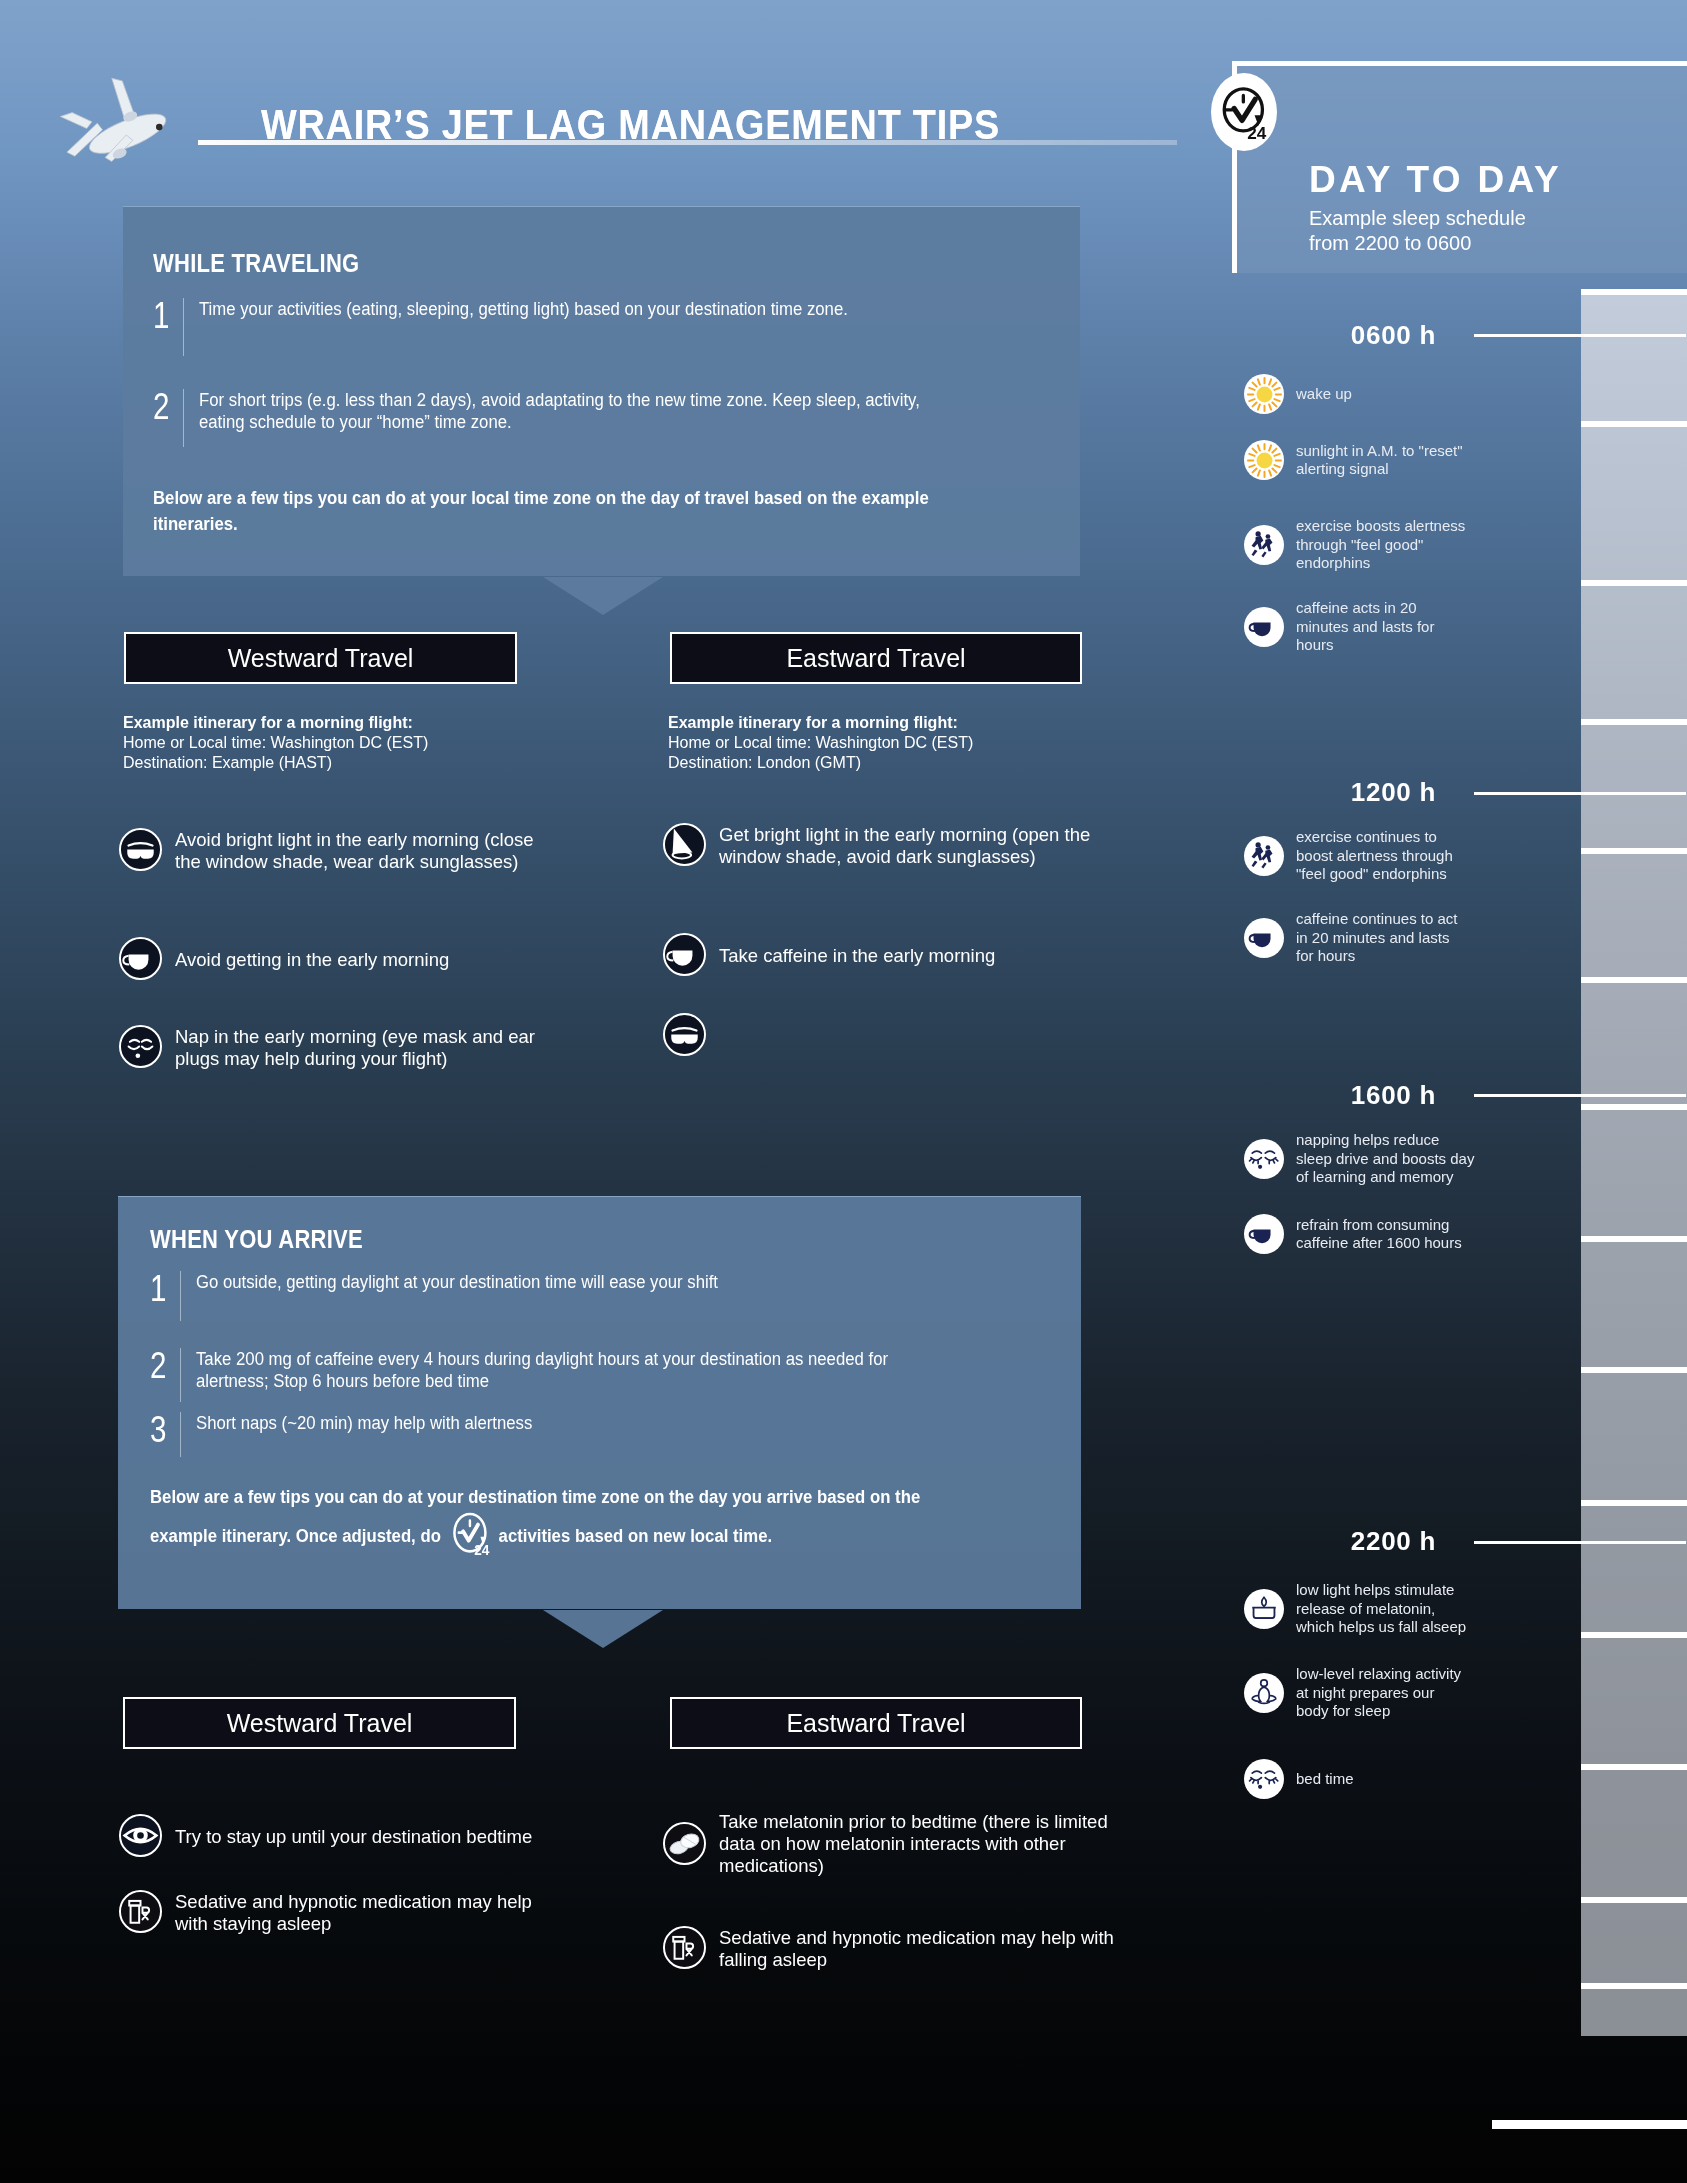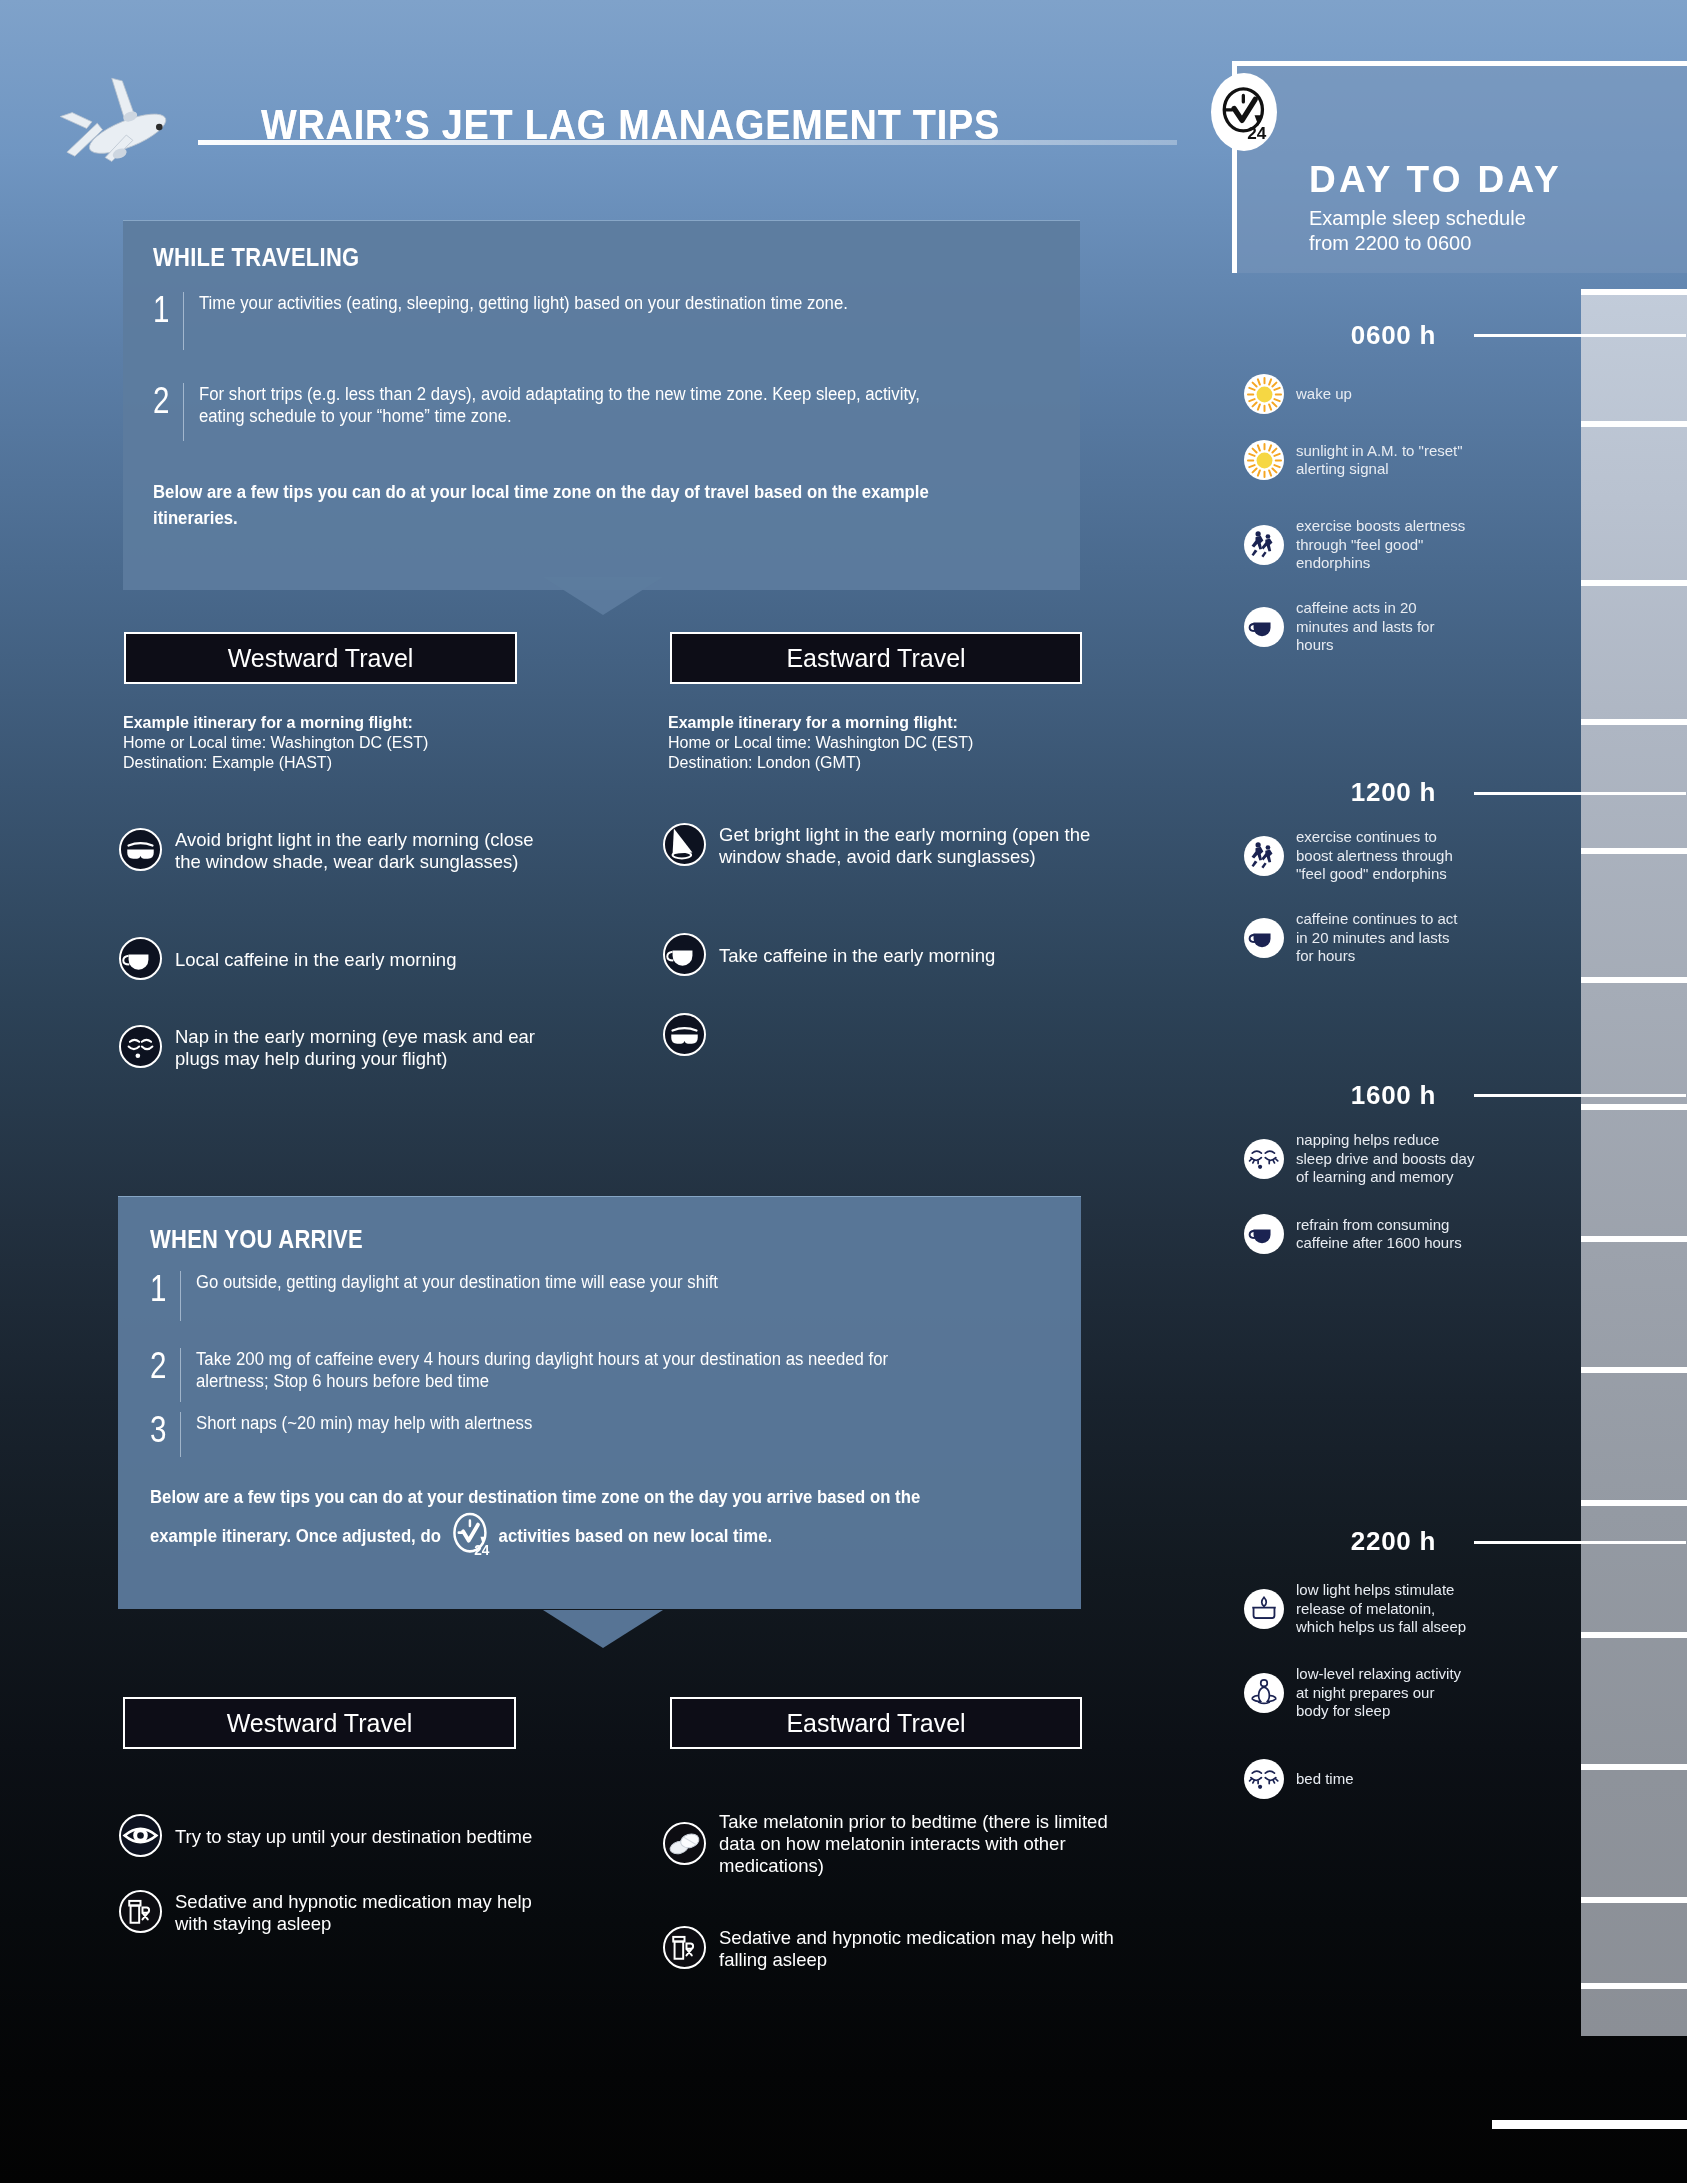--- a/index.html
+++ b/index.html
@@ -167,21 +167,21 @@
       <g fill="#cdd6e0">
         <ellipse cx="124" cy="66" rx="11" ry="7" transform="rotate(-22 124 66)"></ellipse>
         <ellipse cx="108" cy="122" rx="11" ry="7" transform="rotate(-22 108 122)"></ellipse>
       </g>
       <circle cx="168" cy="82" r="5" fill="#2c2c2c"></circle>
     </svg>
   </div>
   <div id="contrail"></div>
   <div id="title">WRAIR’S JET LAG MANAGEMENT TIPS</div>
 
-  <div class="bluepanel" style="left:123px;top:220px;width:957px;height:370px;padding:22px 30px;">
+  <div class="bluepanel" style="left:123px;top:206px;width:957px;height:370px;padding:42px 30px;">
     <div class="panel-head">WHILE TRAVELING</div>
     <div style="height:20px"></div>
     <div class="numrow" style="min-height:58px">
       <div class="num">1</div>
       <div class="bar"></div>
       <div class="txt">Time your activities (eating, sleeping, getting light) based on your destination time zone.</div>
     </div>
     <div style="height:29px"></div>
     <div class="numrow" style="min-height:58px">
       <div class="num">2</div>
@@ -214,21 +214,21 @@
   </div>
 
   <div class="bullet" style="left:118px;top:936px;width:423px;">
     <div class="ic">
       <svg width="45" height="45" viewBox="0 0 68 68">
           <circle cx="34" cy="34" r="31" fill="#0d1220" stroke="#fff" stroke-width="3"></circle>
       <path d="M16 28h30v8a15 15 0 0 1-30 0z" fill="#fff"></path>
       <path d="M16 30q-8 1 -8 7 0 6 9 6" stroke="#fff" stroke-width="3" fill="none"></path>
         </svg>
     </div>
-    <div class="bt">Local caffeine in the early morning</div>
+    <div class="bt">Avoid getting in the early morning</div>
   </div>
 
   <div class="bullet" style="left:118px;top:1024px;width:423px;">
     <div class="ic">
       <svg width="45" height="45" viewBox="0 0 68 68">
           <circle cx="34" cy="34" r="31" fill="#0d1220" stroke="#fff" stroke-width="3"></circle>
       <path d="M18 27q7-6 14 0" stroke="#fff" stroke-width="3" fill="none" stroke-linecap="round"></path>
       <path d="M36 27q7-6 14 0" stroke="#fff" stroke-width="3" fill="none" stroke-linecap="round"></path>
       <path d="M16 34q8 8 16 0" stroke="#fff" stroke-width="3" fill="none" stroke-linecap="round"></path>
       <path d="M36 34q8 8 16 0" stroke="#fff" stroke-width="3" fill="none" stroke-linecap="round"></path>

